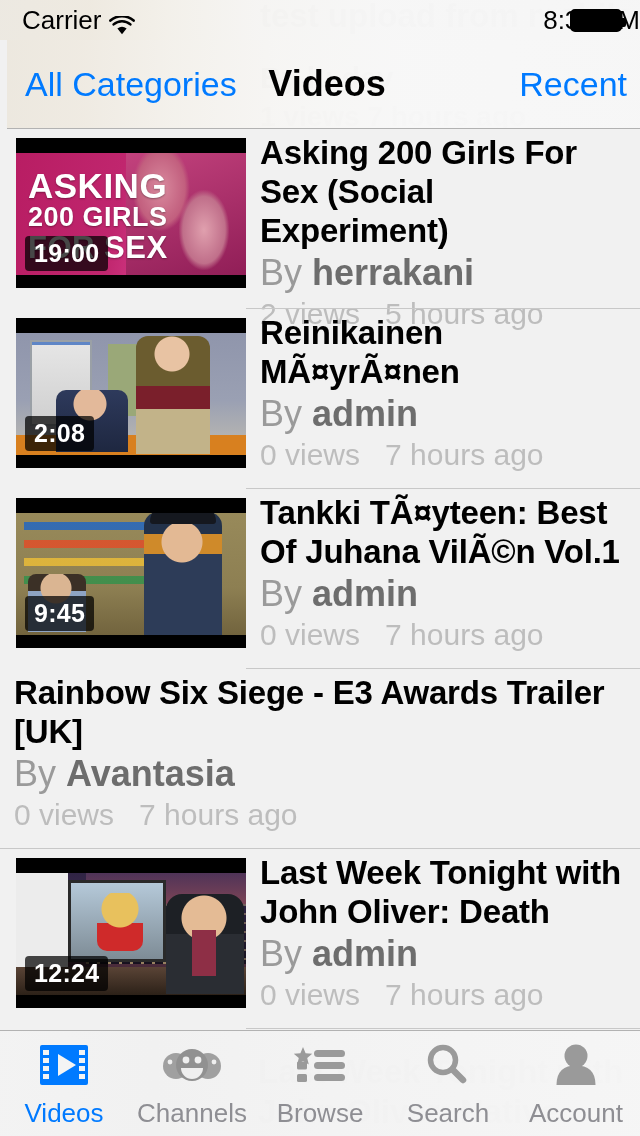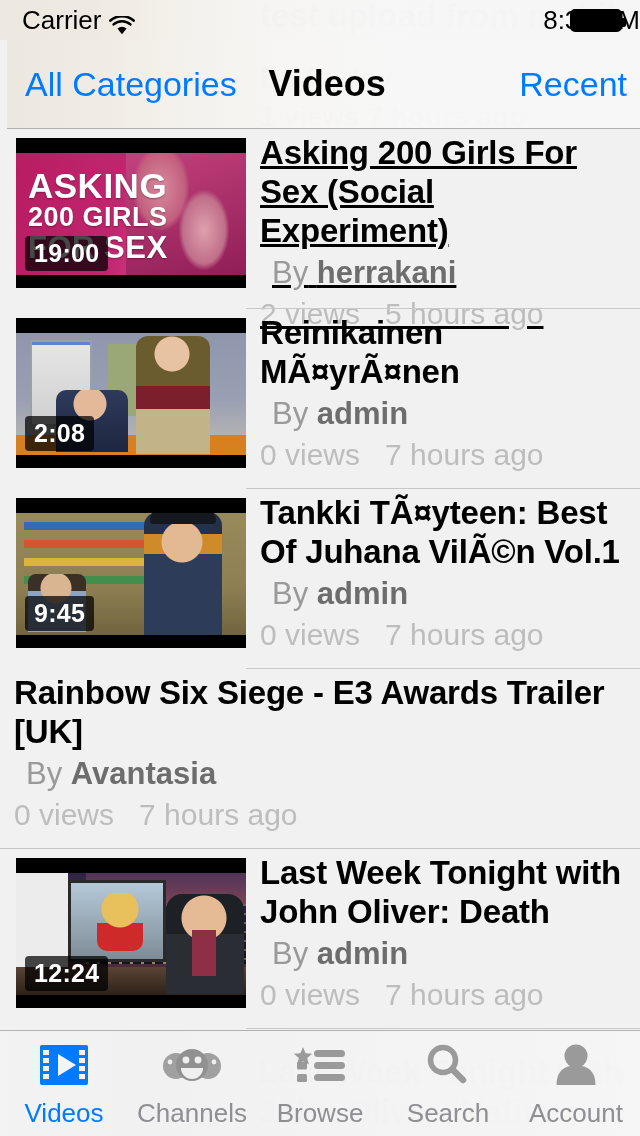--- a/index.html
+++ b/index.html
@@ -79,39 +79,39 @@
   }
 
   
   .list {
     position:absolute; top:129px; left:0; width:640px; bottom:106px;
     background:#f1f1f1;
     z-index:5;
     overflow:hidden;
   }
   .row { position:relative; height:180px; display:flex; }
-  .row:first-child { height:180px;text-decoration:underline; }
+  .row:first-child { height:180px; }
   .thumb-wrap { width:246px; flex:0 0 246px; padding:9px 0 0 16px; }
   .thumb {
     position:relative; width:230px; height:150px;
     background:#000; overflow:hidden;
   }
   .thumb .dur {
     position:absolute; left:9px; bottom:17px;
     background:rgba(0,0,0,.72); color:#fff;
     font-size:25px; font-weight:bold;
     padding:3px 9px; border-radius:4px;
     letter-spacing:.3px;
   }
   .info { flex:1; padding:4px 16px 0 14px; position:relative; min-width:0; }
   .v-title {
     font-size:33px; font-weight:bold; color:#000;
     line-height:39px; letter-spacing:-.2px;
   }
-  .v-author { font-size:31px; color:#9a9a9a; line-height:44px; margin-top:1px;margin-left:12px; }
+  .v-author { font-size:36px; color:#9a9a9a; line-height:44px; margin-top:1px; }
   .v-author b { color:#6d6d6d; }
   .v-meta { font-size:30px; color:#bdbdbd; line-height:38px; }
   .sep {
     position:absolute; left:260px; right:0; height:1px; background:#c8c8c8;
   }
 
   
   .art { position:absolute; inset:0; }
   .bar-top { position:absolute; left:0; right:0; top:0; height:15px; background:#000; }
   .bar-bot { position:absolute; left:0; right:0; bottom:0; height:13px; background:#000; }

